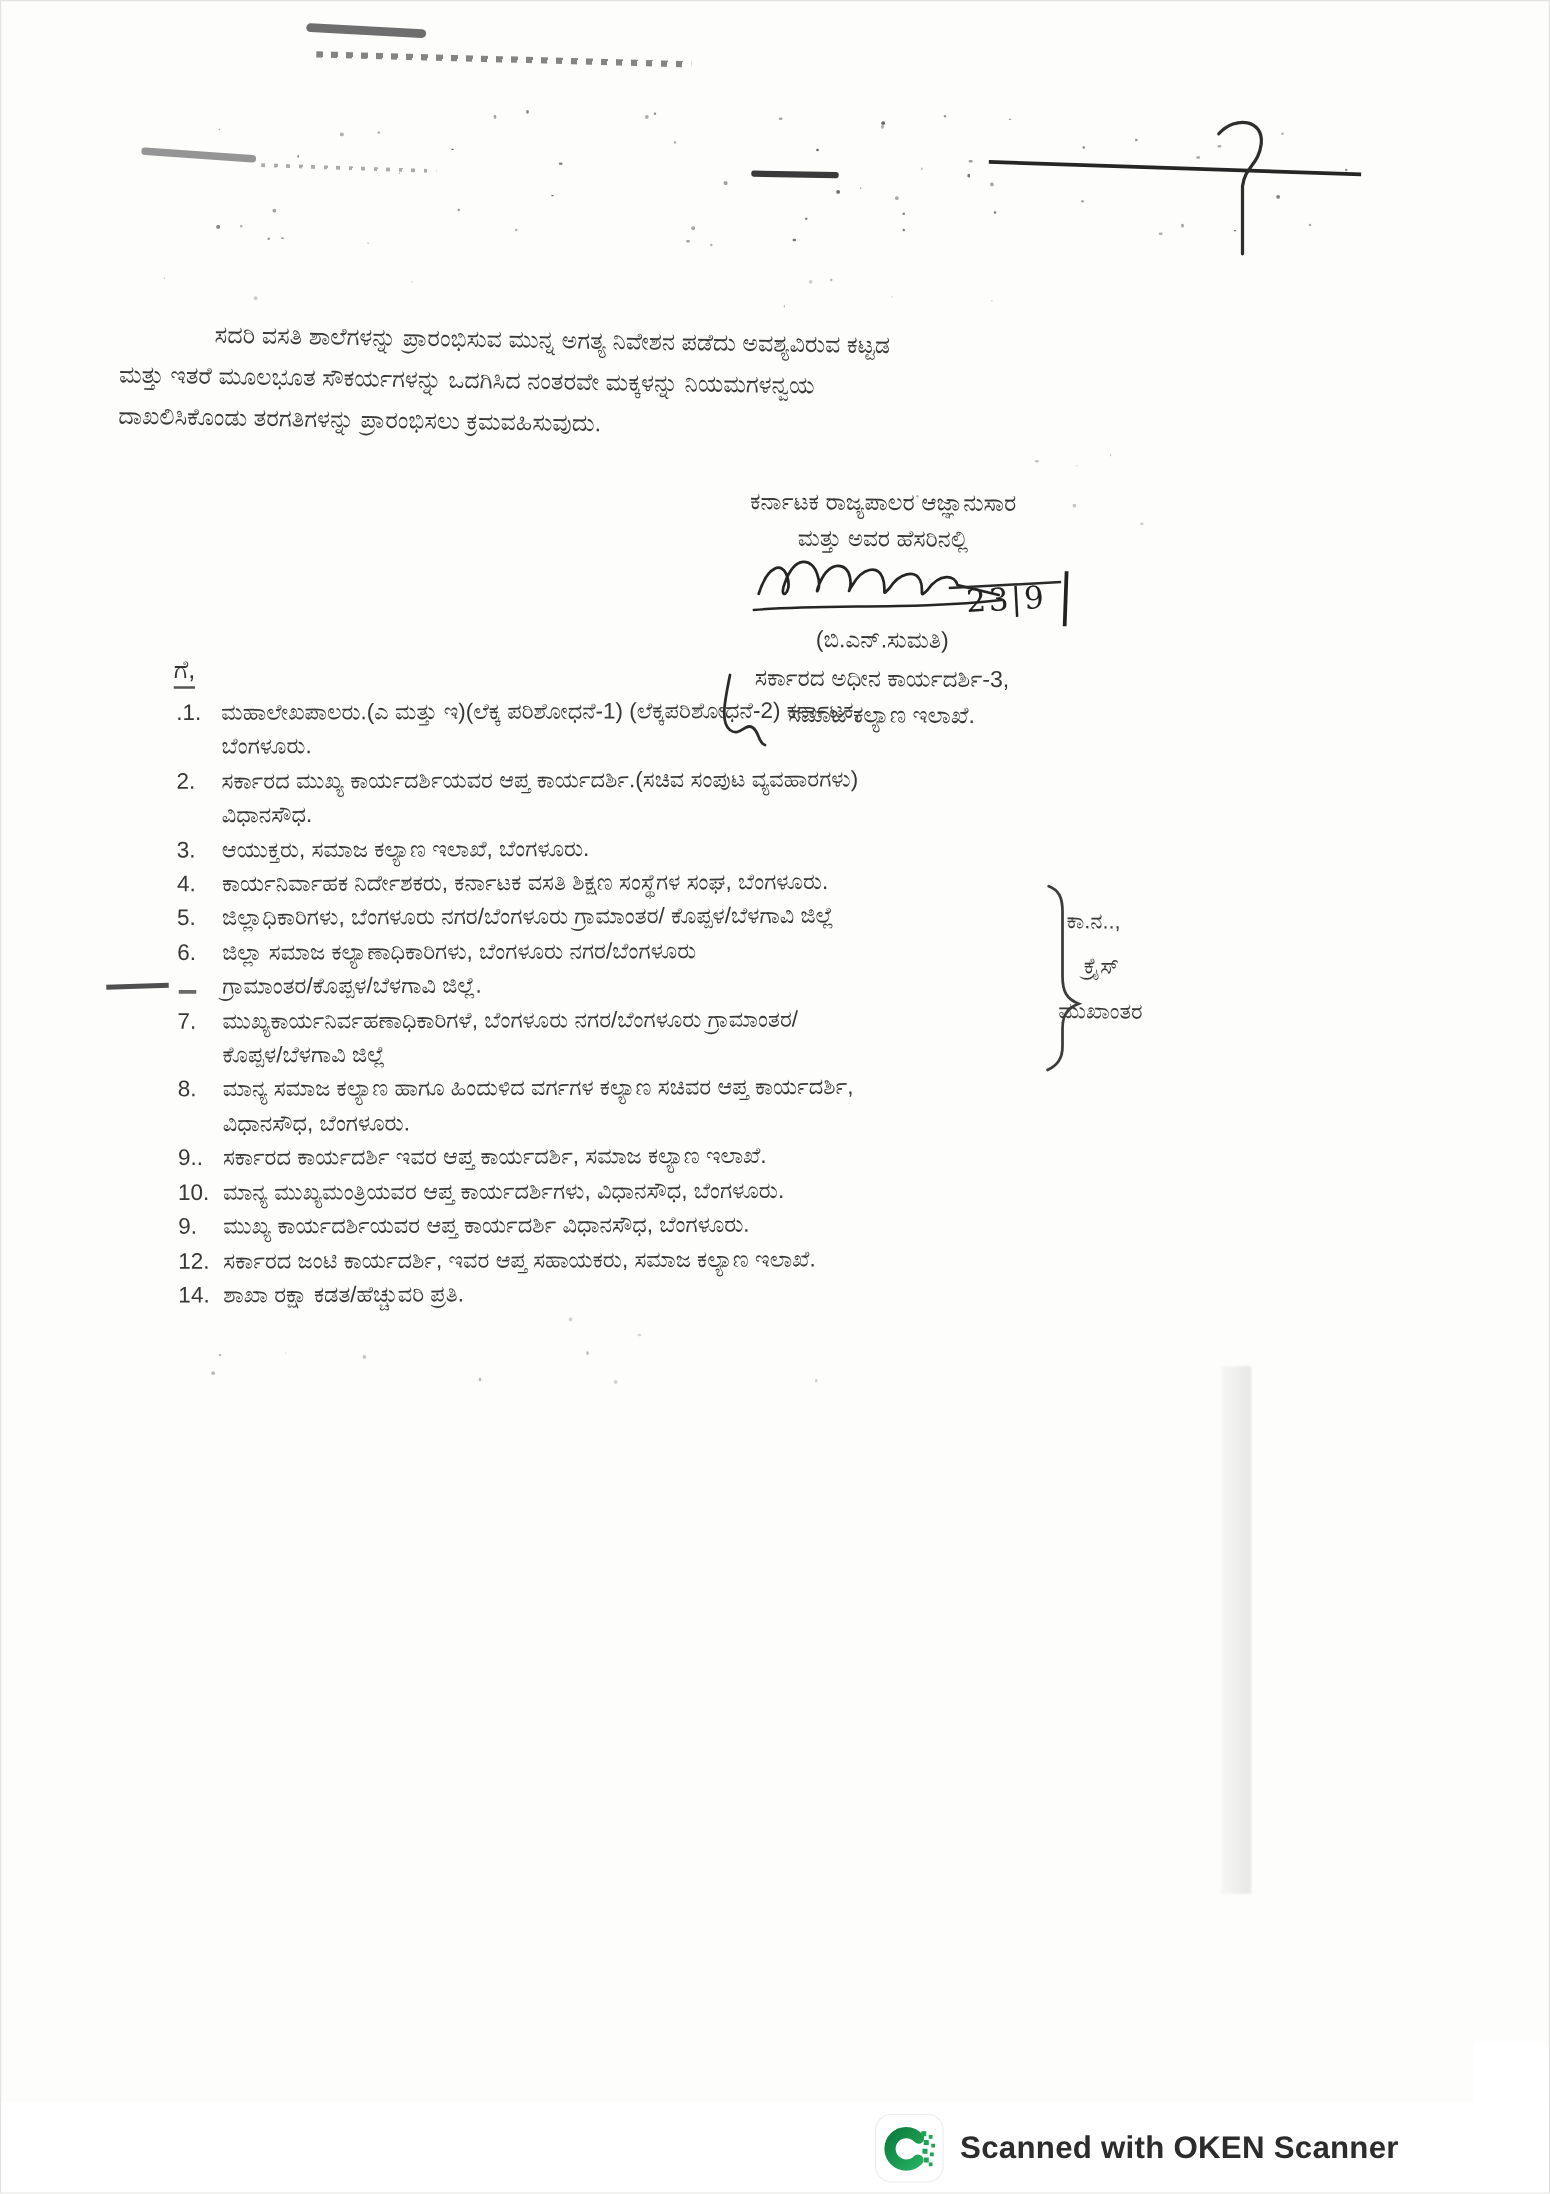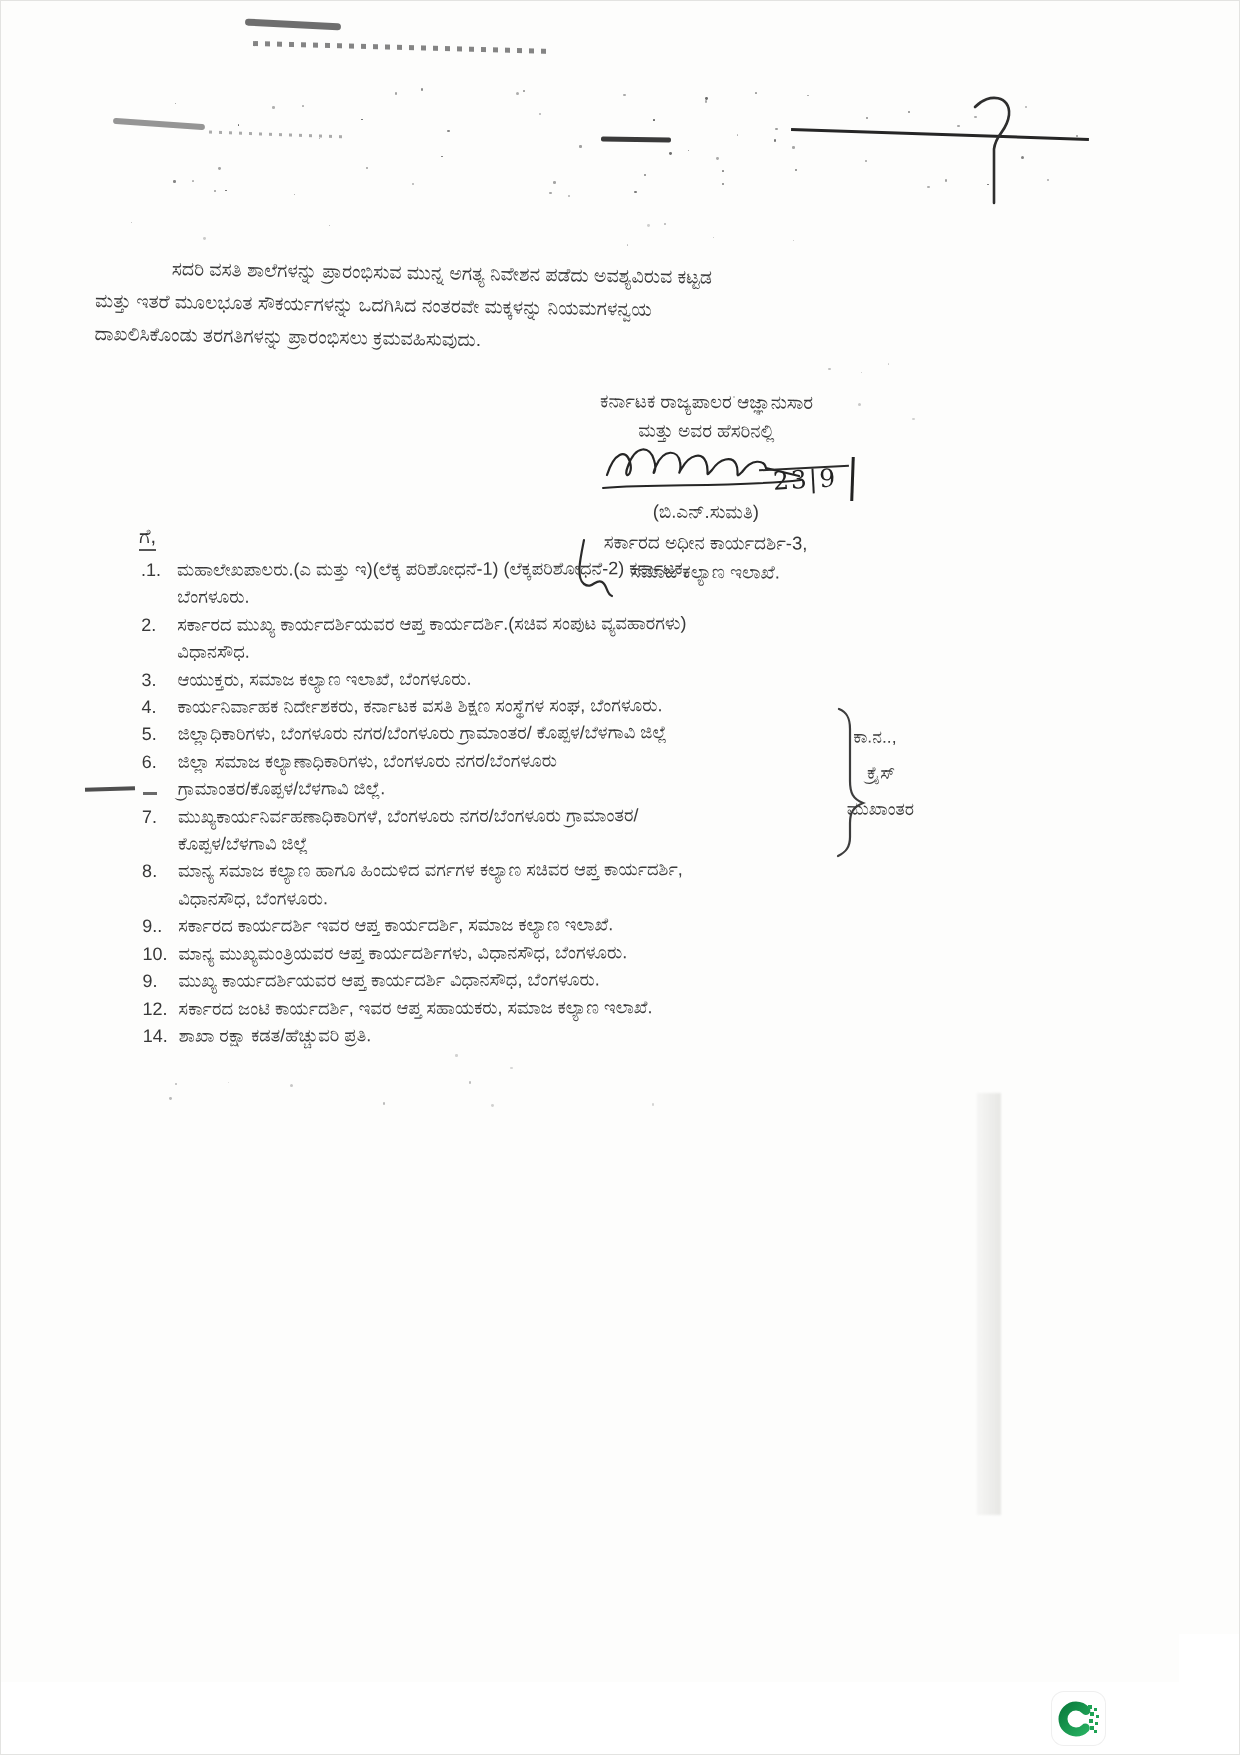--- a/index.html
+++ b/index.html
@@ -335,15 +335,16 @@
           <rect x="42" y="16" width="3" height="3"></rect>
           <rect x="38" y="20" width="4" height="4"></rect>
           <rect x="44" y="23" width="3" height="3"></rect>
           <rect x="37" y="27" width="4" height="4"></rect>
           <rect x="43" y="30" width="3" height="3"></rect>
           <rect x="38" y="34" width="4" height="4"></rect>
           <rect x="42" y="38" width="3" height="3"></rect>
         </g>
       </svg>
     </div>
+    <div class="footer-text">Scanned with OKEN Scanner</div>
   </div>
 
 </div>
 
 </body></html>

